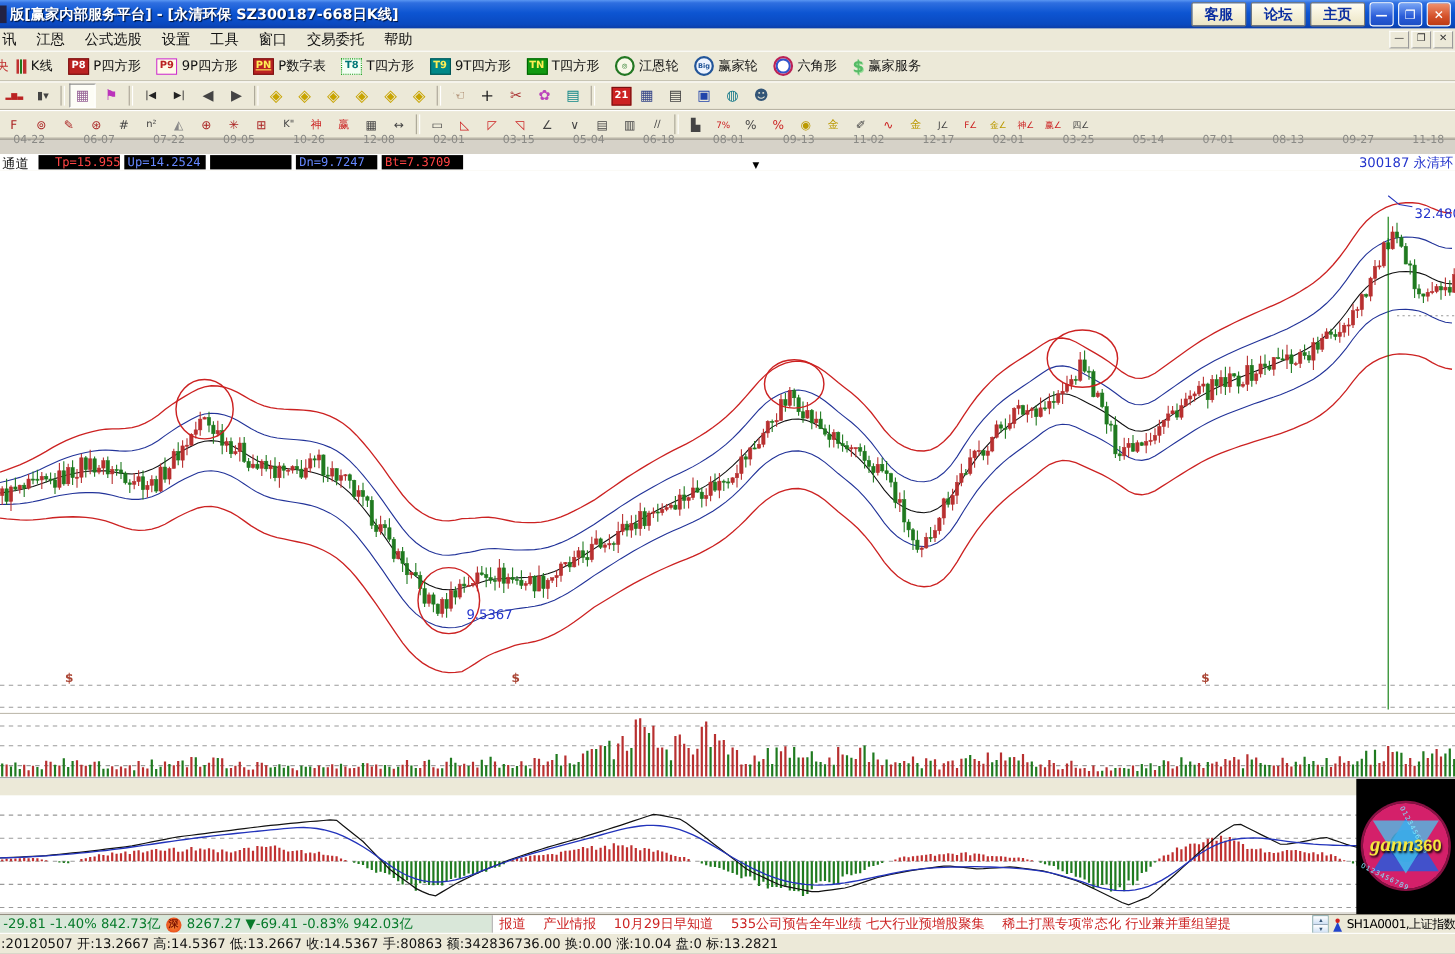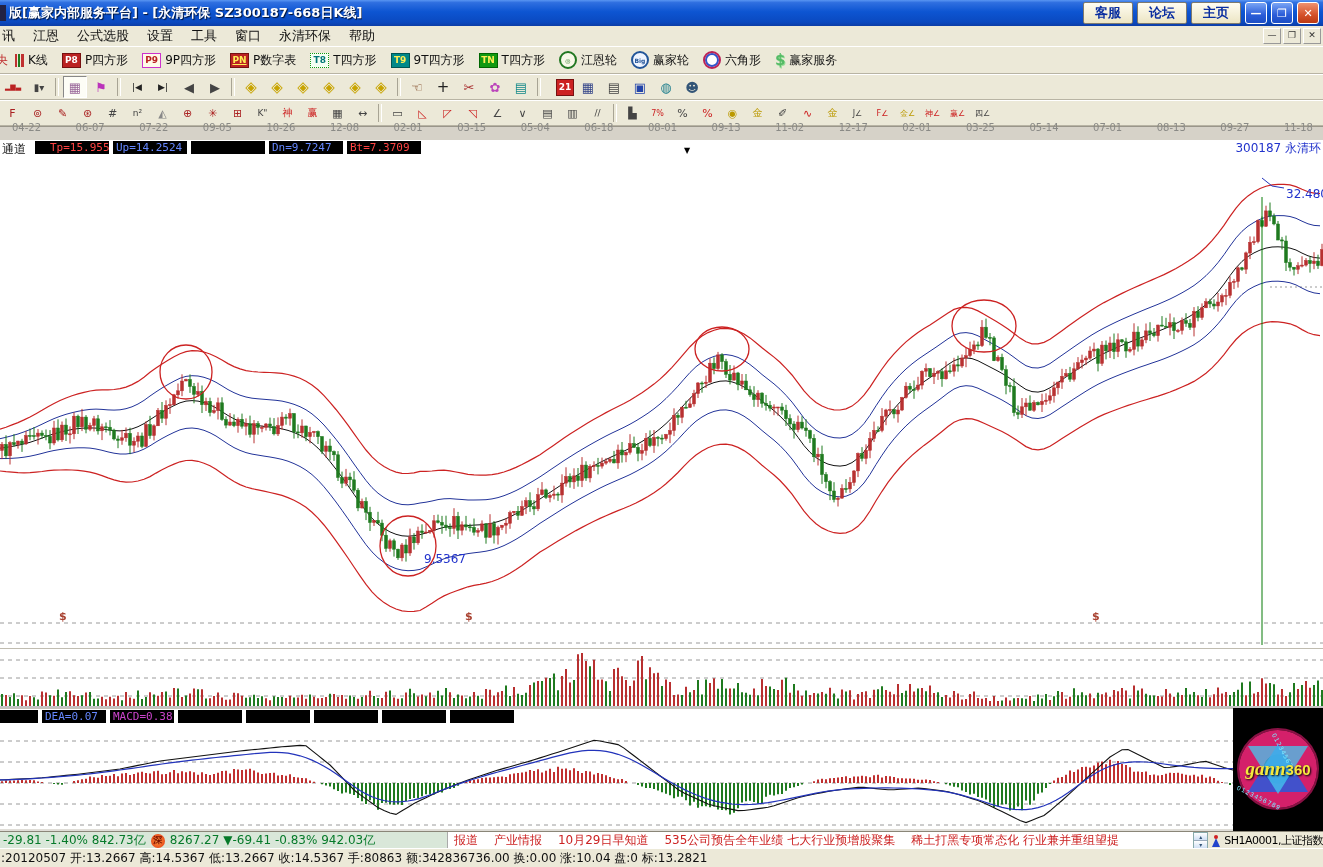--- a/index.html
+++ b/index.html
@@ -126,21 +126,21 @@
   </div>
 
   <div class="menubar">
     <span id="menubar-items" style="display:flex;">
         <span class="menu-item">讯</span>
         <span class="menu-item">江恩</span>
         <span class="menu-item">公式选股</span>
         <span class="menu-item">设置</span>
         <span class="menu-item">工具</span>
         <span class="menu-item">窗口</span>
-        <span class="menu-item">永清环保</span>
+        <span class="menu-item">交易委托</span>
         <span class="menu-item">帮助</span>
       </span>
     <div class="mini-controls">
       <span class="mini-btn">—</span>
       <span class="mini-btn">❐</span>
       <span class="mini-btn">✕</span>
     </div>
   </div>
 
   <div class="toolbar" id="toolbar1">
@@ -1318,32 +1318,20 @@
       <line x1="1298" y1="58" x2="1298" y2="41.1" stroke="#b83030" stroke-width="2"></line>
       <line x1="1302" y1="58" x2="1302" y2="36.9" stroke="#1f7a1f" stroke-width="2"></line>
       <line x1="1306" y1="58" x2="1306" y2="33.0" stroke="#b83030" stroke-width="2"></line>
       <line x1="1310" y1="58" x2="1310" y2="39.8" stroke="#b83030" stroke-width="2"></line>
       <line x1="1314" y1="58" x2="1314" y2="37.0" stroke="#1f7a1f" stroke-width="2"></line>
       <line x1="1318" y1="58" x2="1318" y2="32.4" stroke="#1f7a1f" stroke-width="2"></line>
       <line x1="1322" y1="58" x2="1322" y2="42.0" stroke="#1f7a1f" stroke-width="2"></line>
       <line x1="0" y1="59" x2="1323" y2="59" stroke="#888"></line>
     </svg>
 
-  <div class="ind-header" id="macd-header">
-    <span class="ph-boxes" id="macd-boxes">
-        <span class="ph-box" style="color: rgb(136, 136, 136); width: 38px;"></span>
-        <span class="ph-box" style="color: rgb(102, 136, 255); width: 64px;">DEA=0.07</span>
-        <span class="ph-box" style="color: rgb(204, 68, 204); width: 64px;">MACD=0.38</span>
-        <span class="ph-box" style="color: rgb(136, 136, 136); width: 64px;"></span>
-        <span class="ph-box" style="color: rgb(136, 136, 136); width: 64px;"></span>
-        <span class="ph-box" style="color: rgb(136, 136, 136); width: 64px;"></span>
-        <span class="ph-box" style="color: rgb(136, 136, 136); width: 64px;"></span>
-        <span class="ph-box" style="color: rgb(136, 136, 136); width: 64px;"></span>
-      </span>
-  </div>
 
   <svg class="pane" id="macd-svg" width="1323" height="108">
       <line x1="0" y1="18" x2="1323" y2="18" stroke="#9a9a9a" stroke-dasharray="4,4"></line>
       <line x1="0" y1="39" x2="1323" y2="39" stroke="#9a9a9a" stroke-dasharray="4,4"></line>
       <line x1="0" y1="60" x2="1323" y2="60" stroke="#9a9a9a" stroke-dasharray="4,4"></line>
       <line x1="0" y1="81" x2="1323" y2="81" stroke="#9a9a9a" stroke-dasharray="4,4"></line>
       <line x1="0" y1="102" x2="1323" y2="102" stroke="#9a9a9a" stroke-dasharray="4,4"></line>
       <line x1="2" y1="60" x2="2" y2="58.3" stroke="#c03030" stroke-width="2"></line>
       <line x1="6" y1="60" x2="6" y2="57.6" stroke="#c03030" stroke-width="2"></line>
       <line x1="10" y1="60" x2="10" y2="57.6" stroke="#c03030" stroke-width="2"></line>

